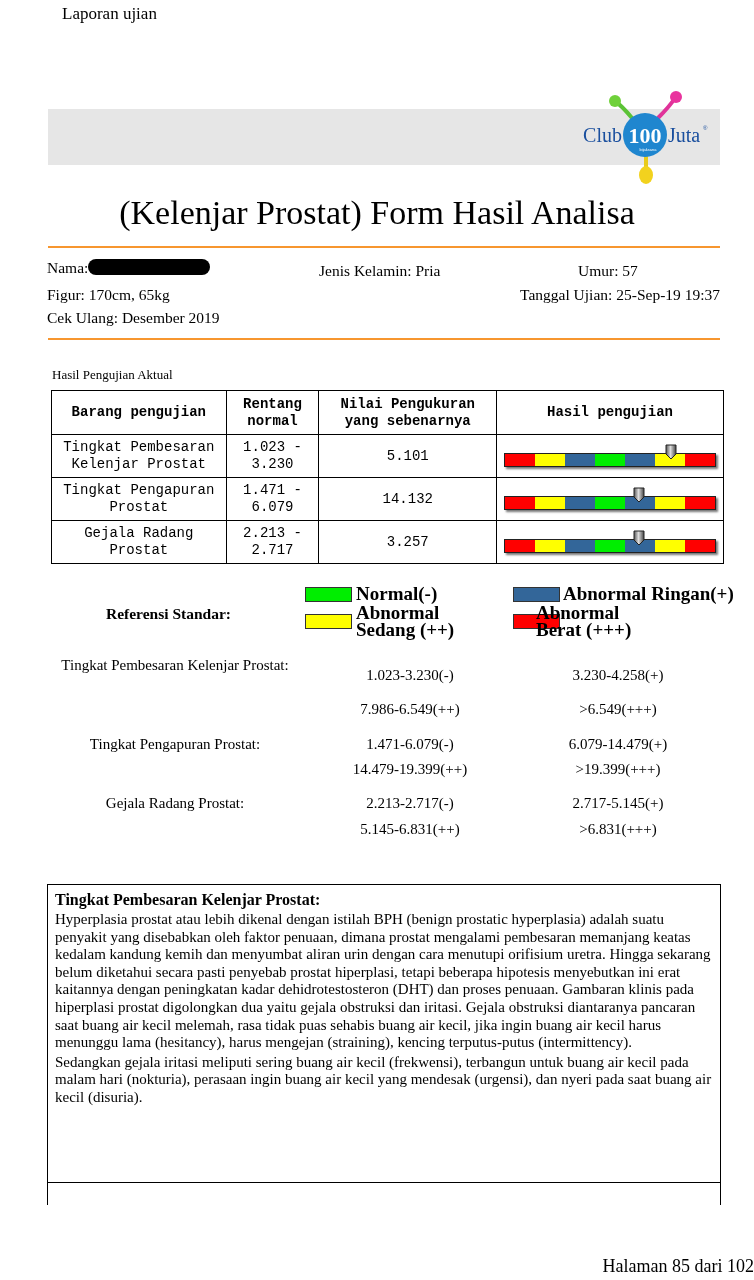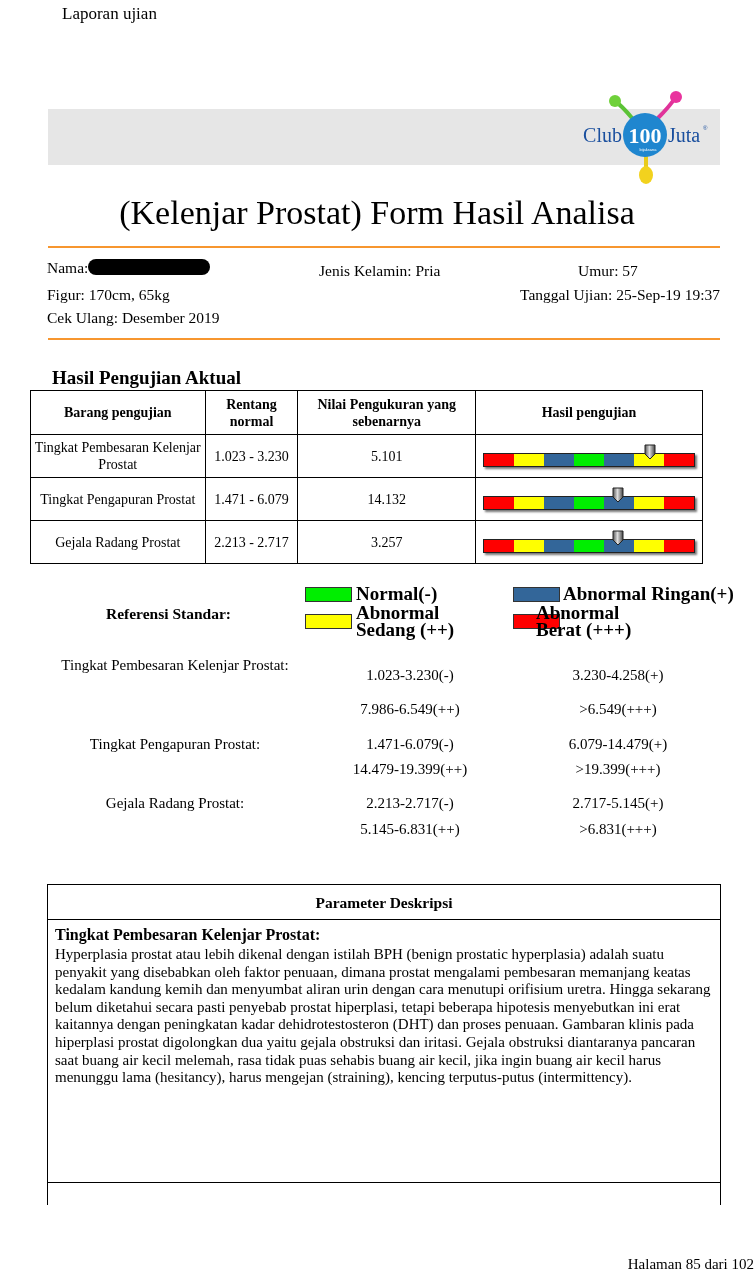--- a/index.html
+++ b/index.html
@@ -5,40 +5,40 @@
   html, body { margin: 0; padding: 0; background: #ffffff; }
   body { width: 754px; height: 1280px; position: relative; overflow: hidden;
          font-family: "Liberation Serif", serif; color: #000; }
   .abs { position: absolute; }
   #doc-header { left: 18px; top: 4px; font-size: 17px; margin-left: 44px; }
   #banner { left: 48px; top: 109px; width: 672px; height: 56px; background: #e6e6e6; }
   #logo { left: 540px; top: 88px; width: 180px; height: 100px; }
   #title { left: 0; width: 754px; top: 194px; text-align: center; font-size: 34px; }
   .orange-rule { left: 48px; width: 672px; height: 2px; background: #f7962f; }
   .info { font-size: 15.5px; }
-  #section-title { left: 52px; top: 367px; font-size: 19px; font-weight: bold; }
-  table.results { position: absolute; left: 30px; top: 390px; width: 673px; border-collapse: collapse; font-size: 14px; }
+  #section-title { left: 52px; top: 367px; font-size: 13px; font-weight: normal; }
+  table.results { position: absolute; left: 51px; top: 390px; width: 673px; border-collapse: collapse; font-size: 14px; font-family: Liberation Mono, monospace; }
   table.results th, table.results td { border: 1px solid #000; text-align: center; padding: 0 2px; line-height: 17px; }
   table.results th { font-weight: bold; height: 43px; }
   table.results td { height: 42px; }
   .gauge { position: relative; width: 210px; height: 12px; margin: 0 auto; top: 4px;
            border: 1px solid #222; display: flex; box-shadow: 2px 2px 2px #777; }
   .gauge .seg { flex: 1; height: 100%; }
   .pointer { position: absolute; top: -10px; width: 12px; height: 16px; margin-left: -6px; }
   .ref-label { font-weight: bold; font-size: 15.5px; }
   .legend-swatch { position: absolute; width: 45px; height: 13px; border: 1px solid #333; }
   .legend-text { position: absolute; font-weight: bold; font-size: 19px; line-height: 17px; }
   .ref-name { position: absolute; text-align: center; font-size: 15px; line-height: 17px; width: 260px; }
   .ref-val { position: absolute; text-align: center; font-size: 15px; width: 160px; }
   #desc-box { left: 47px; top: 884px; width: 672px; height: 320px; border: 1px solid #000; border-bottom: none; }
   #desc-head { height: 34px; border-bottom: 1px solid #000; text-align: center; font-weight: bold; font-size: 15.5px; line-height: 36px; }
   #desc-sub { font-weight: bold; font-size: 16px; padding: 6px 0 0 7px; }
   .desc-p { font-size: 15px; line-height: 17.6px; padding: 2px 6px 0 7px; margin: 0; }
   #desc-bottom { position: absolute; left: 0; right: 0; top: 297px; border-top: 1px solid #000; }
-  #footer { right: 0; top: 1256px; font-size: 15px; }
+  #footer { right: 0; top: 1256px; font-size: 18px; }
 </style>
 </head>
 <body>
 
 <div id="doc-header" class="abs">Laporan ujian</div>
 
 <div id="banner" class="abs"></div>
 <div id="logo" class="abs">
   <svg width="180" height="100" viewBox="0 0 180 100">
     <path d="M92 30 Q82 18 76 14" stroke="#5bc236" stroke-width="4" fill="none"></path>
@@ -191,19 +191,19 @@
 <div class="ref-val" style="left:330px; top:761px;">14.479-19.399(++)</div>
 <div class="ref-val" style="left:538px; top:761px;">&gt;19.399(+++)</div>
 
 <div class="ref-name" style="left:45px; top:795px;">Gejala Radang Prostat:</div>
 <div class="ref-val" style="left:330px; top:795px;">2.213-2.717(-)</div>
 <div class="ref-val" style="left:538px; top:795px;">2.717-5.145(+)</div>
 <div class="ref-val" style="left:330px; top:821px;">5.145-6.831(++)</div>
 <div class="ref-val" style="left:538px; top:821px;">&gt;6.831(+++)</div>
 
 <div id="desc-box" class="abs">
-  <div id="desc-head">Parameter Deskripsi</div>
   <div id="desc-sub">Tingkat Pembesaran Kelenjar Prostat:</div>
   <p class="desc-p">Hyperplasia prostat atau lebih dikenal dengan istilah BPH (benign prostatic hyperplasia) adalah suatu penyakit yang disebabkan oleh faktor penuaan, dimana prostat mengalami pembesaran memanjang keatas kedalam kandung kemih dan menyumbat aliran urin dengan cara menutupi orifisium uretra. Hingga sekarang belum diketahui secara pasti penyebab prostat hiperplasi, tetapi beberapa hipotesis menyebutkan ini erat kaitannya dengan peningkatan kadar dehidrotestosteron (DHT) dan proses penuaan. Gambaran klinis pada hiperplasi prostat digolongkan dua yaitu gejala obstruksi dan iritasi. Gejala obstruksi diantaranya pancaran saat buang air kecil melemah, rasa tidak puas sehabis buang air kecil, jika ingin buang air kecil harus menunggu lama (hesitancy), harus mengejan (straining), kencing terputus-putus (intermittency).</p>
+  <p class="desc-p">Sedangkan gejala iritasi meliputi sering buang air kecil (frekwensi), terbangun untuk buang air kecil pada malam hari (nokturia), perasaan ingin buang air kecil yang mendesak (urgensi), dan nyeri pada saat buang air kecil (disuria).</p>
   <div id="desc-bottom"></div>
 </div>
 
 <div id="footer" class="abs">Halaman 85 dari 102</div>
 
 </body></html>

